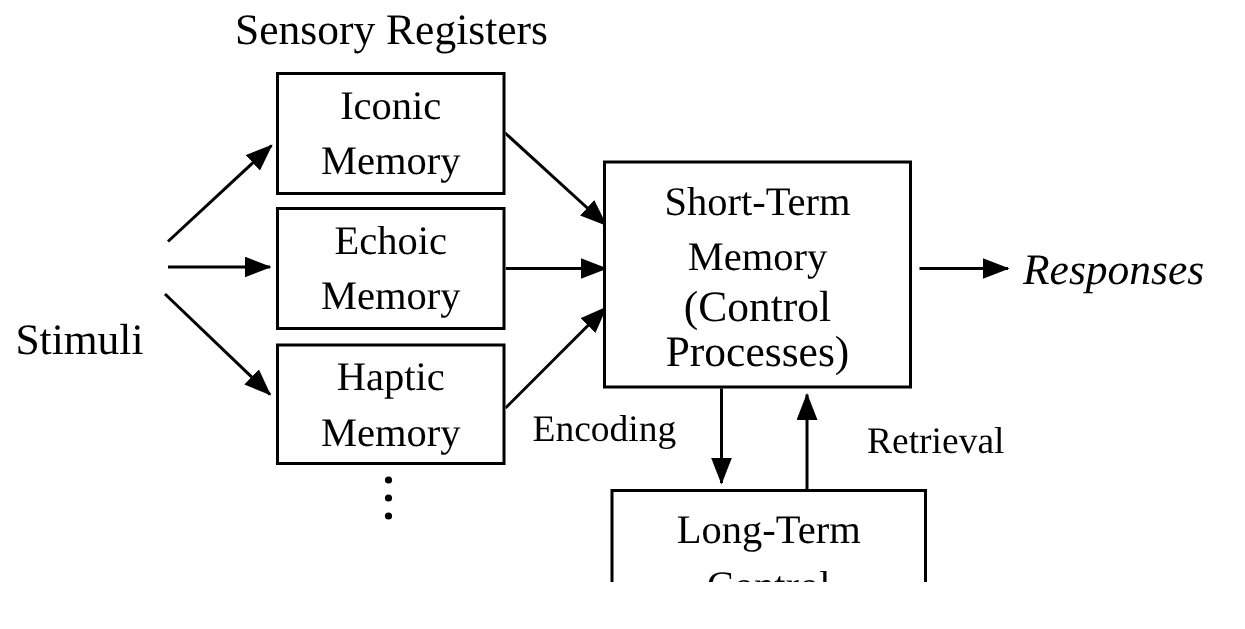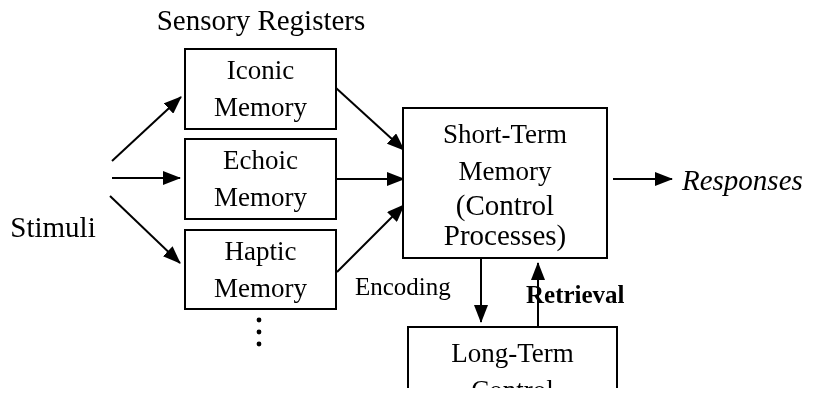--- a/index.html
+++ b/index.html
@@ -120,15 +120,15 @@
 
   <div class="box" style="left:407px; top:326px; width:211px; height:91px;">
     <div class="box-label">Long-Term
 Control</div>
   </div>
 
   <div class="floating-label" style="left:682px; top:164px;font-style:italic;">Responses</div>
 
   <div class="edge-label" style="left:355px; top:272px; width:115px; ">Encoding</div>
 
-  <div class="edge-label" style="left:526px; top:280px;font-weight:bold;">Retrieval</div>
+  <div class="edge-label" style="left:578px; top:280px;">Retrieval</div>
 
 </div>
 
 </body></html>

